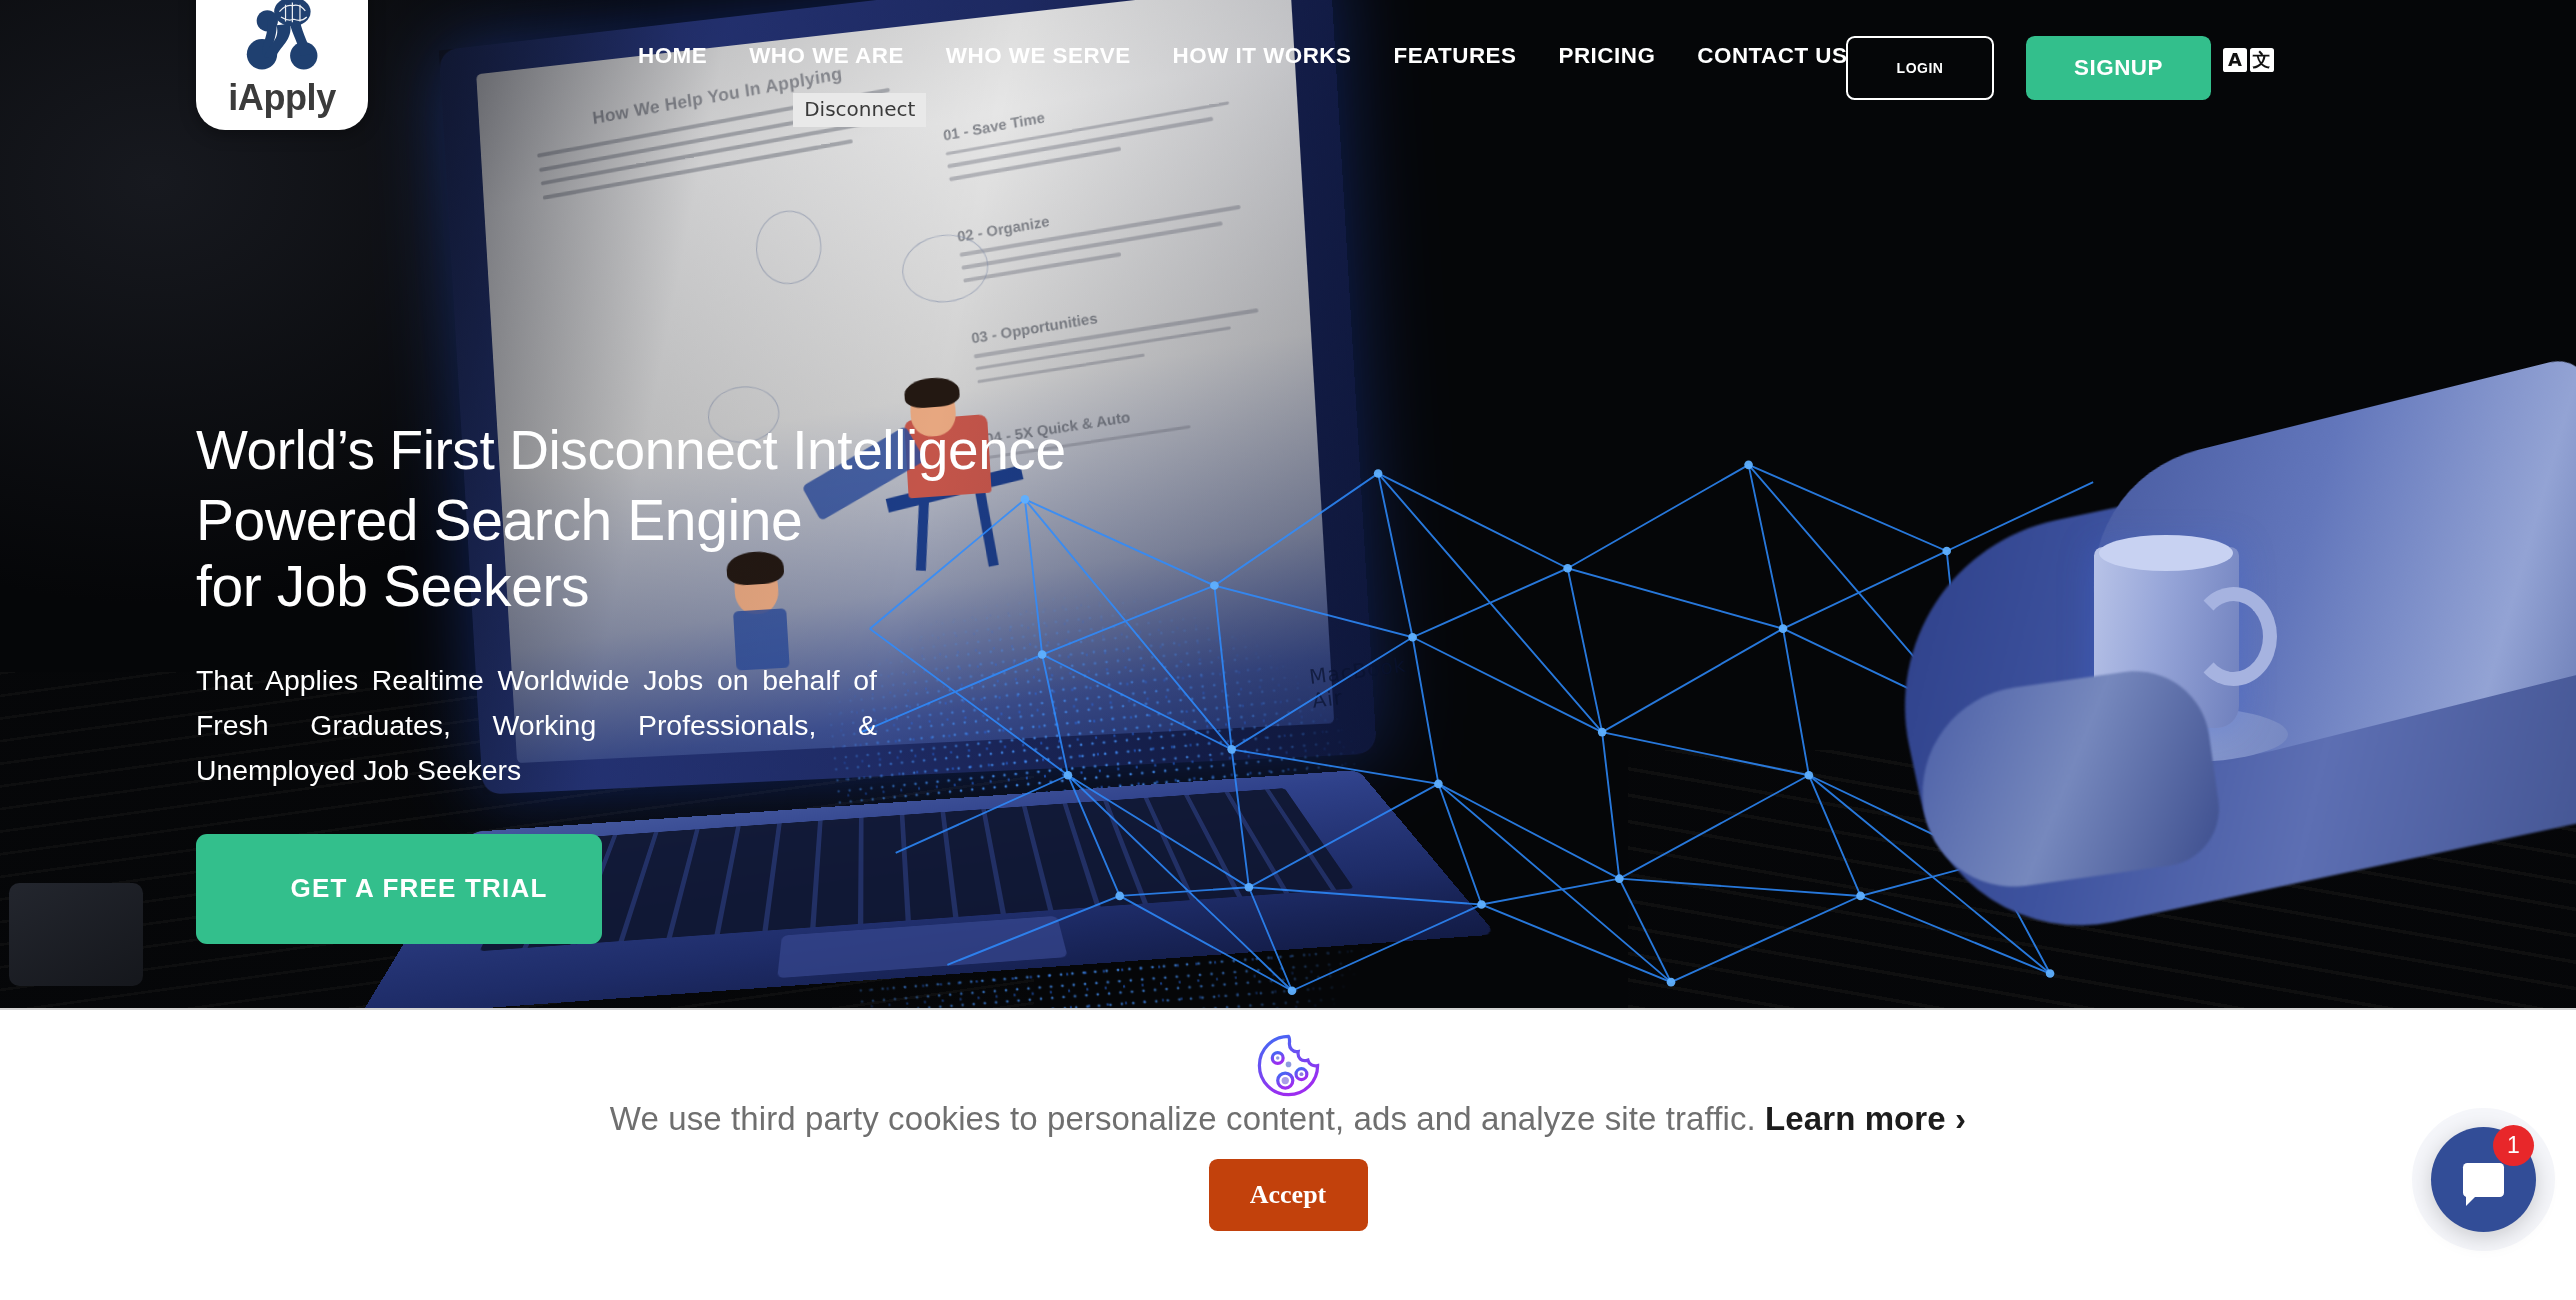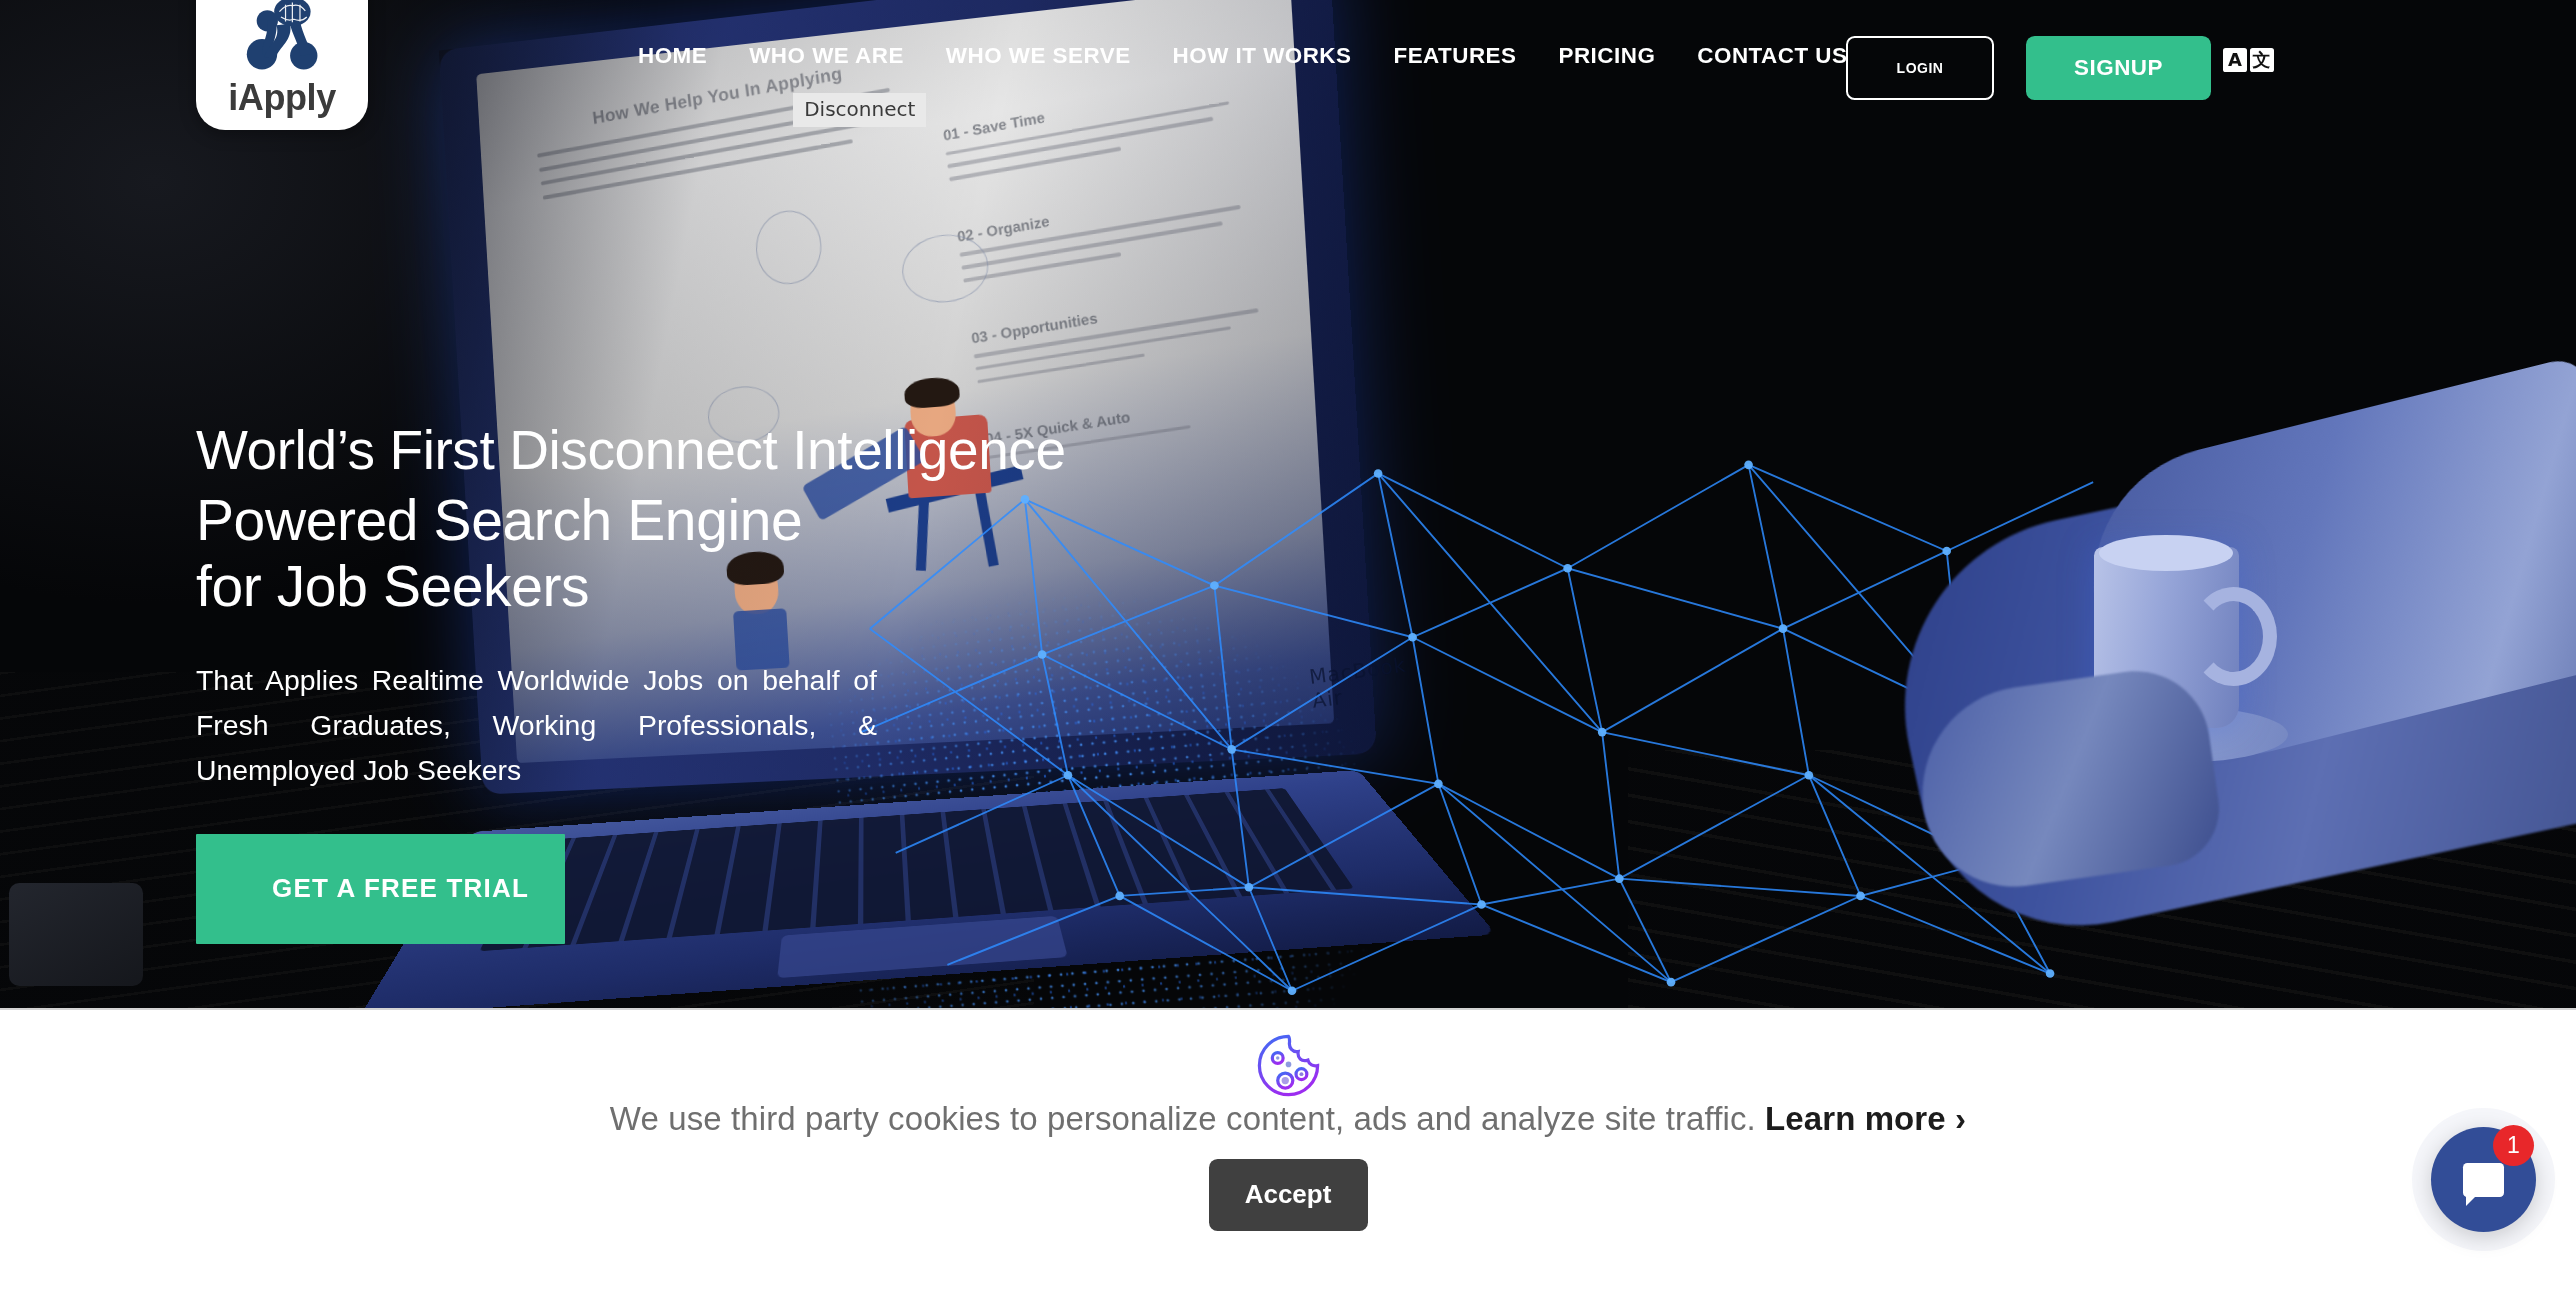--- a/index.html
+++ b/index.html
@@ -277,22 +277,22 @@
   .h-line2, .h-line3 {
     font-size: 57px; font-weight: 400; color: #ffffff;
     letter-spacing: -0.4px; line-height: 1.17;
   }
   .hero-sub {
     margin-top: 38px; width: 681px;
     font-size: 28.4px; line-height: 1.58; color: #ffffff;
     text-align: justify; font-weight: 400;
   }
   .btn-trial {
-    margin-top: 41px; width: 369px; height: 110px;
-    background: #33bf8c; border-radius: 1px;
+    margin-top: 41px; width: 406px; height: 110px;
+    background: #33bf8c; border-radius: 11px;
     color: #ffffff; font-size: 26px; font-weight: 600; letter-spacing: 1.2px;
     display: flex; align-items: center; justify-content: center;
     border: none;
     padding-left: 40px;
   }
 
   
   .cookie {
     position: absolute; left: 0; top: 1012px;
     width: 2576px; height: 289px;
@@ -302,24 +302,25 @@
   }
   .cookie-icon { width: 69px; height: 69px; }
   .cookie-text {
     font-size: 33px; color: #6f6f6f; letter-spacing: 0.1px;
   }
   .cookie-text .learn {
     color: #1c1c1c; font-weight: 700; text-decoration: none;
   }
   .btn-accept {
     margin-top: 20.7px; width: 159px; height: 72px;
-    background: #404040; border-radius: 8.6px;
+    background: #c2410c; border-radius: 8.6px;
     color: #ffffff; font-size: 26px; font-weight: 600;
     display: flex; align-items: center; justify-content: center;
     border: none;
+    font-family: Liberation Serif, serif;
   }
 
   
   .chat {
     position: absolute; left: 2431px; top: 1127px;
     width: 105px; height: 105px;
     background: #324d97; border-radius: 50%;
     display: flex; align-items: center; justify-content: center;
     box-shadow: 0 5.2px 22.4px rgba(0,0,0,.18);
     z-index: 70;

